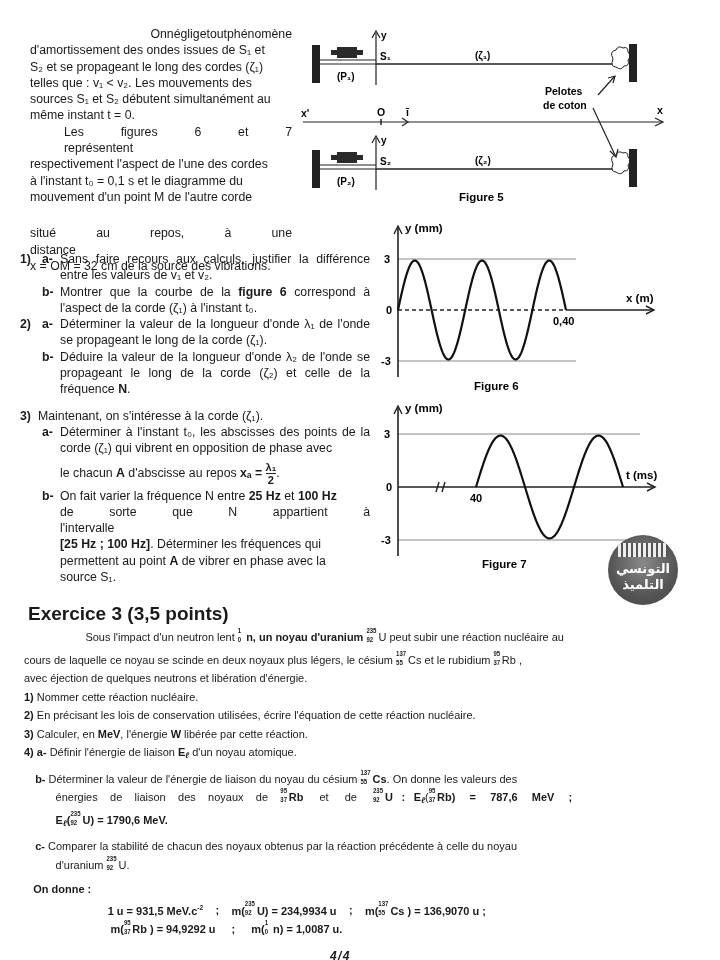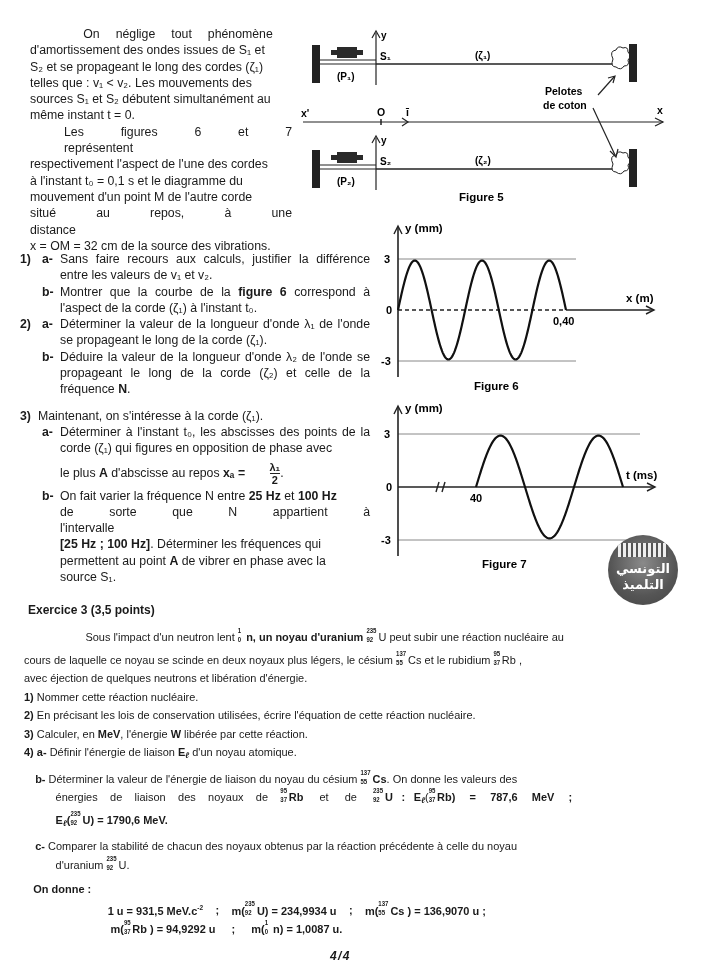--- a/index.html
+++ b/index.html
@@ -5,51 +5,51 @@
   html, body { margin:0; padding:0; background:#fff; }
   body { width:720px; height:960px; position:relative; overflow:hidden; color:#1a1a1a;
          font-family: "Liberation Sans", sans-serif; }
   .abs { position:absolute; }
   .p { font-size:12.3px; line-height:16.3px; text-align:justify; }
   .b { font-weight:bold; }
   sub { font-size:8px; vertical-align:-2px; font-weight:bold; }
   .iso { display:inline-block; position:relative; width:9px; height:12px; vertical-align:-2px; }
   .iso .a { position:absolute; top:-4px; left:0; font-size:6.5px; line-height:7px; font-weight:bold; }
   .iso .z { position:absolute; top:5px; left:0; font-size:6.5px; line-height:7px; font-weight:bold; }
-  .frac { display:inline-block; vertical-align:middle; text-align:center; font-weight:bold; font-size:11px; line-height:12px;margin-left:21px; }
+  .frac { display:inline-block; vertical-align:middle; text-align:center; font-weight:bold; font-size:11px; line-height:12px; }
   .frac span { display:block; }
   .frac .num { border-bottom:1px solid #222; }
   .ex { font-size:11.8px; line-height:18.5px; font-family:"Liberation Sans", sans-serif; transform:scaleX(0.93); transform-origin:left top; }
   svg text { font-family:"Liberation Sans", sans-serif; }
   .logo { position:absolute; left:605px; left:608px; top:535px; width:70px; height:70px; border-radius:50%;
           background:radial-gradient(circle at 50% 40%, #8a8a8a, #555 60%, #444); overflow:hidden; }
   .logo .roof { position:absolute; left:10px; top:8px; width:50px; height:14px;
           background:repeating-linear-gradient(90deg,#eee 0 3px,#555 3px 5px); }
   .logo .t { position:absolute; width:100%; text-align:center; color:#fff; font-weight:bold; font-size:13px; line-height:15px; font-family:"DejaVu Sans", sans-serif; }
 </style>
 </head>
 <body>
 
 <div class="abs p" style="left:30px; top:26px; width:262px;">
-  <div style="display:flex; justify-content:center; padding-left:34px;gap:16px;">
+  <div style="display:flex; justify-content:flex-end; padding-left:34px;">
     <span>On</span>
     <span>néglige</span>
     <span>tout</span>
     <span>phénomène</span>
   </div>
   <div>d'amortissement des ondes issues de S₁ et</div>
   <div>S₂ et se propageant le long des cordes (ζ₁)</div>
   <div>telles que : v₁ &lt; v₂. Les mouvements des</div>
   <div>sources S₁ et S₂ débutent simultanément au</div>
   <div>même instant t = 0.</div>
   <div style="padding-left:34px; word-spacing:14px;">Les figures 6 et 7 représentent</div>
   <div>respectivement l'aspect de l'une des cordes</div>
   <div>à l'instant t₀ = 0,1 s et le diagramme du</div>
   <div>mouvement d'un point M de l'autre corde</div>
-  <div style="word-spacing:20px;">situé au repos, à une distance</div>
+  <div style="word-spacing:20px;margin-top:20px;">situé au repos, à une distance</div>
   <div>x = OM = 32 cm de la source des vibrations.</div>
 </div>
 
 <svg class="abs" style="left:295px; top:25px;" width="395" height="190" viewBox="0 0 395 190">
 
   <rect x="17" y="20" width="8" height="38" fill="#222"></rect>
   <path d="M42 22 h20 v3 h6 v5 h-6 v3 h-20 v-3 h-6 v-5 h6z" fill="#2a2a2a"></path>
   <line x1="25" y1="35" x2="81" y2="35" stroke="#222" stroke-width="1.2"></line>
   <line x1="25" y1="39" x2="81" y2="39" stroke="#222" stroke-width="1.2"></line>
   <line x1="81" y1="8" x2="81" y2="60" stroke="#222" stroke-width="1.2"></line>
@@ -113,23 +113,23 @@
   <div style="position:relative; padding-left:40px;">
     <span class="b" style="position:absolute; left:22px;">b-</span>
     <span>Déduire la valeur de la longueur d'onde λ₂ de l'onde se propageant le long de la corde (ζ₂) et celle de la fréquence </span><span class="b">N</span><span>.</span>
   </div>
   <div style="position:relative; padding-left:18px; margin-top:10px;">
     <span class="b" style="position:absolute; left:0;">3)</span>
     <span>Maintenant, on s'intéresse à la corde (ζ₁).</span>
   </div>
   <div style="position:relative; padding-left:40px;">
     <span class="b" style="position:absolute; left:22px;">a-</span>
-    <span>Déterminer à l'instant t₀, les abscisses des points de la corde (ζ₁) qui figures en opposition de phase avec</span>
+    <span>Déterminer à l'instant t₀, les abscisses des points de la corde (ζ₁) qui vibrent en opposition de phase avec</span>
     <div style="margin-top:4px;">
-      <span>le plus </span><span class="b">A</span><span> d'abscisse au repos </span>
+      <span>le chacun </span><span class="b">A</span><span> d'abscisse au repos </span>
       <span class="b">xₐ =</span>
       <span class="frac"><span class="num">λ₁</span><span>2</span></span>.
     </div>
   </div>
   <div style="position:relative; padding-left:40px; margin-top:2px;">
     <span class="b" style="position:absolute; left:22px;">b-</span>
     <div><span>On fait varier la fréquence N entre </span><span class="b">25 Hz</span><span> et </span><span class="b">100 Hz</span></div>
     <div style="word-spacing:18px;">de sorte que N appartient à l'intervalle</div>
     <div><span class="b">[25 Hz ; 100 Hz]</span><span>. Déterminer les fréquences qui</span></div>
     <div><span>permettent au point </span><span class="b">A</span><span> de vibrer en phase avec la</span></div>
@@ -173,21 +173,21 @@
     <text x="100" y="107" font-size="11" font-weight="bold">40</text>
     <text x="112" y="173" font-size="11.5" font-weight="bold">Figure 7</text>
   </svg>
 
 <div class="logo">
   <div class="roof"></div>
   <div class="t" style="top:32px;margin-top:10px;">التلميذ</div>
   <div class="t" style="top:26px;">التونسي</div>
 </div>
 
-<div class="abs b" style="left:28px; top:603px; font-size:12px;">Exercice 3 (3,5 points)</div>
+<div class="abs b" style="left:28px; top:603px; font-size:19px;">Exercice 3 (3,5 points)</div>
 
 <div class="abs ex" style="left:24px; top:628px; width:720px;">
   <div style="padding-left:66px;">
     <span>Sous l'impact d'un neutron lent </span><span class="iso"><span class="a">1</span><span class="z">0</span></span><span class="b">n, un noyau d'uranium </span><span class="iso" style="width:13px;"><span class="a">235</span><span class="z">92</span></span><span>U peut subir une réaction nucléaire au</span>
   </div>
   <div style="margin-top:4px;">
     <span>cours de laquelle ce noyau se scinde en deux noyaux plus légers, le césium </span><span class="iso" style="width:13px;"><span class="a">137</span><span class="z">55</span></span><span>Cs et le rubidium </span><span class="iso"><span class="a">95</span><span class="z">37</span></span><span>Rb ,</span>
   </div>
   <div>avec éjection de quelques neutrons et libération d'énergie.</div>
 

